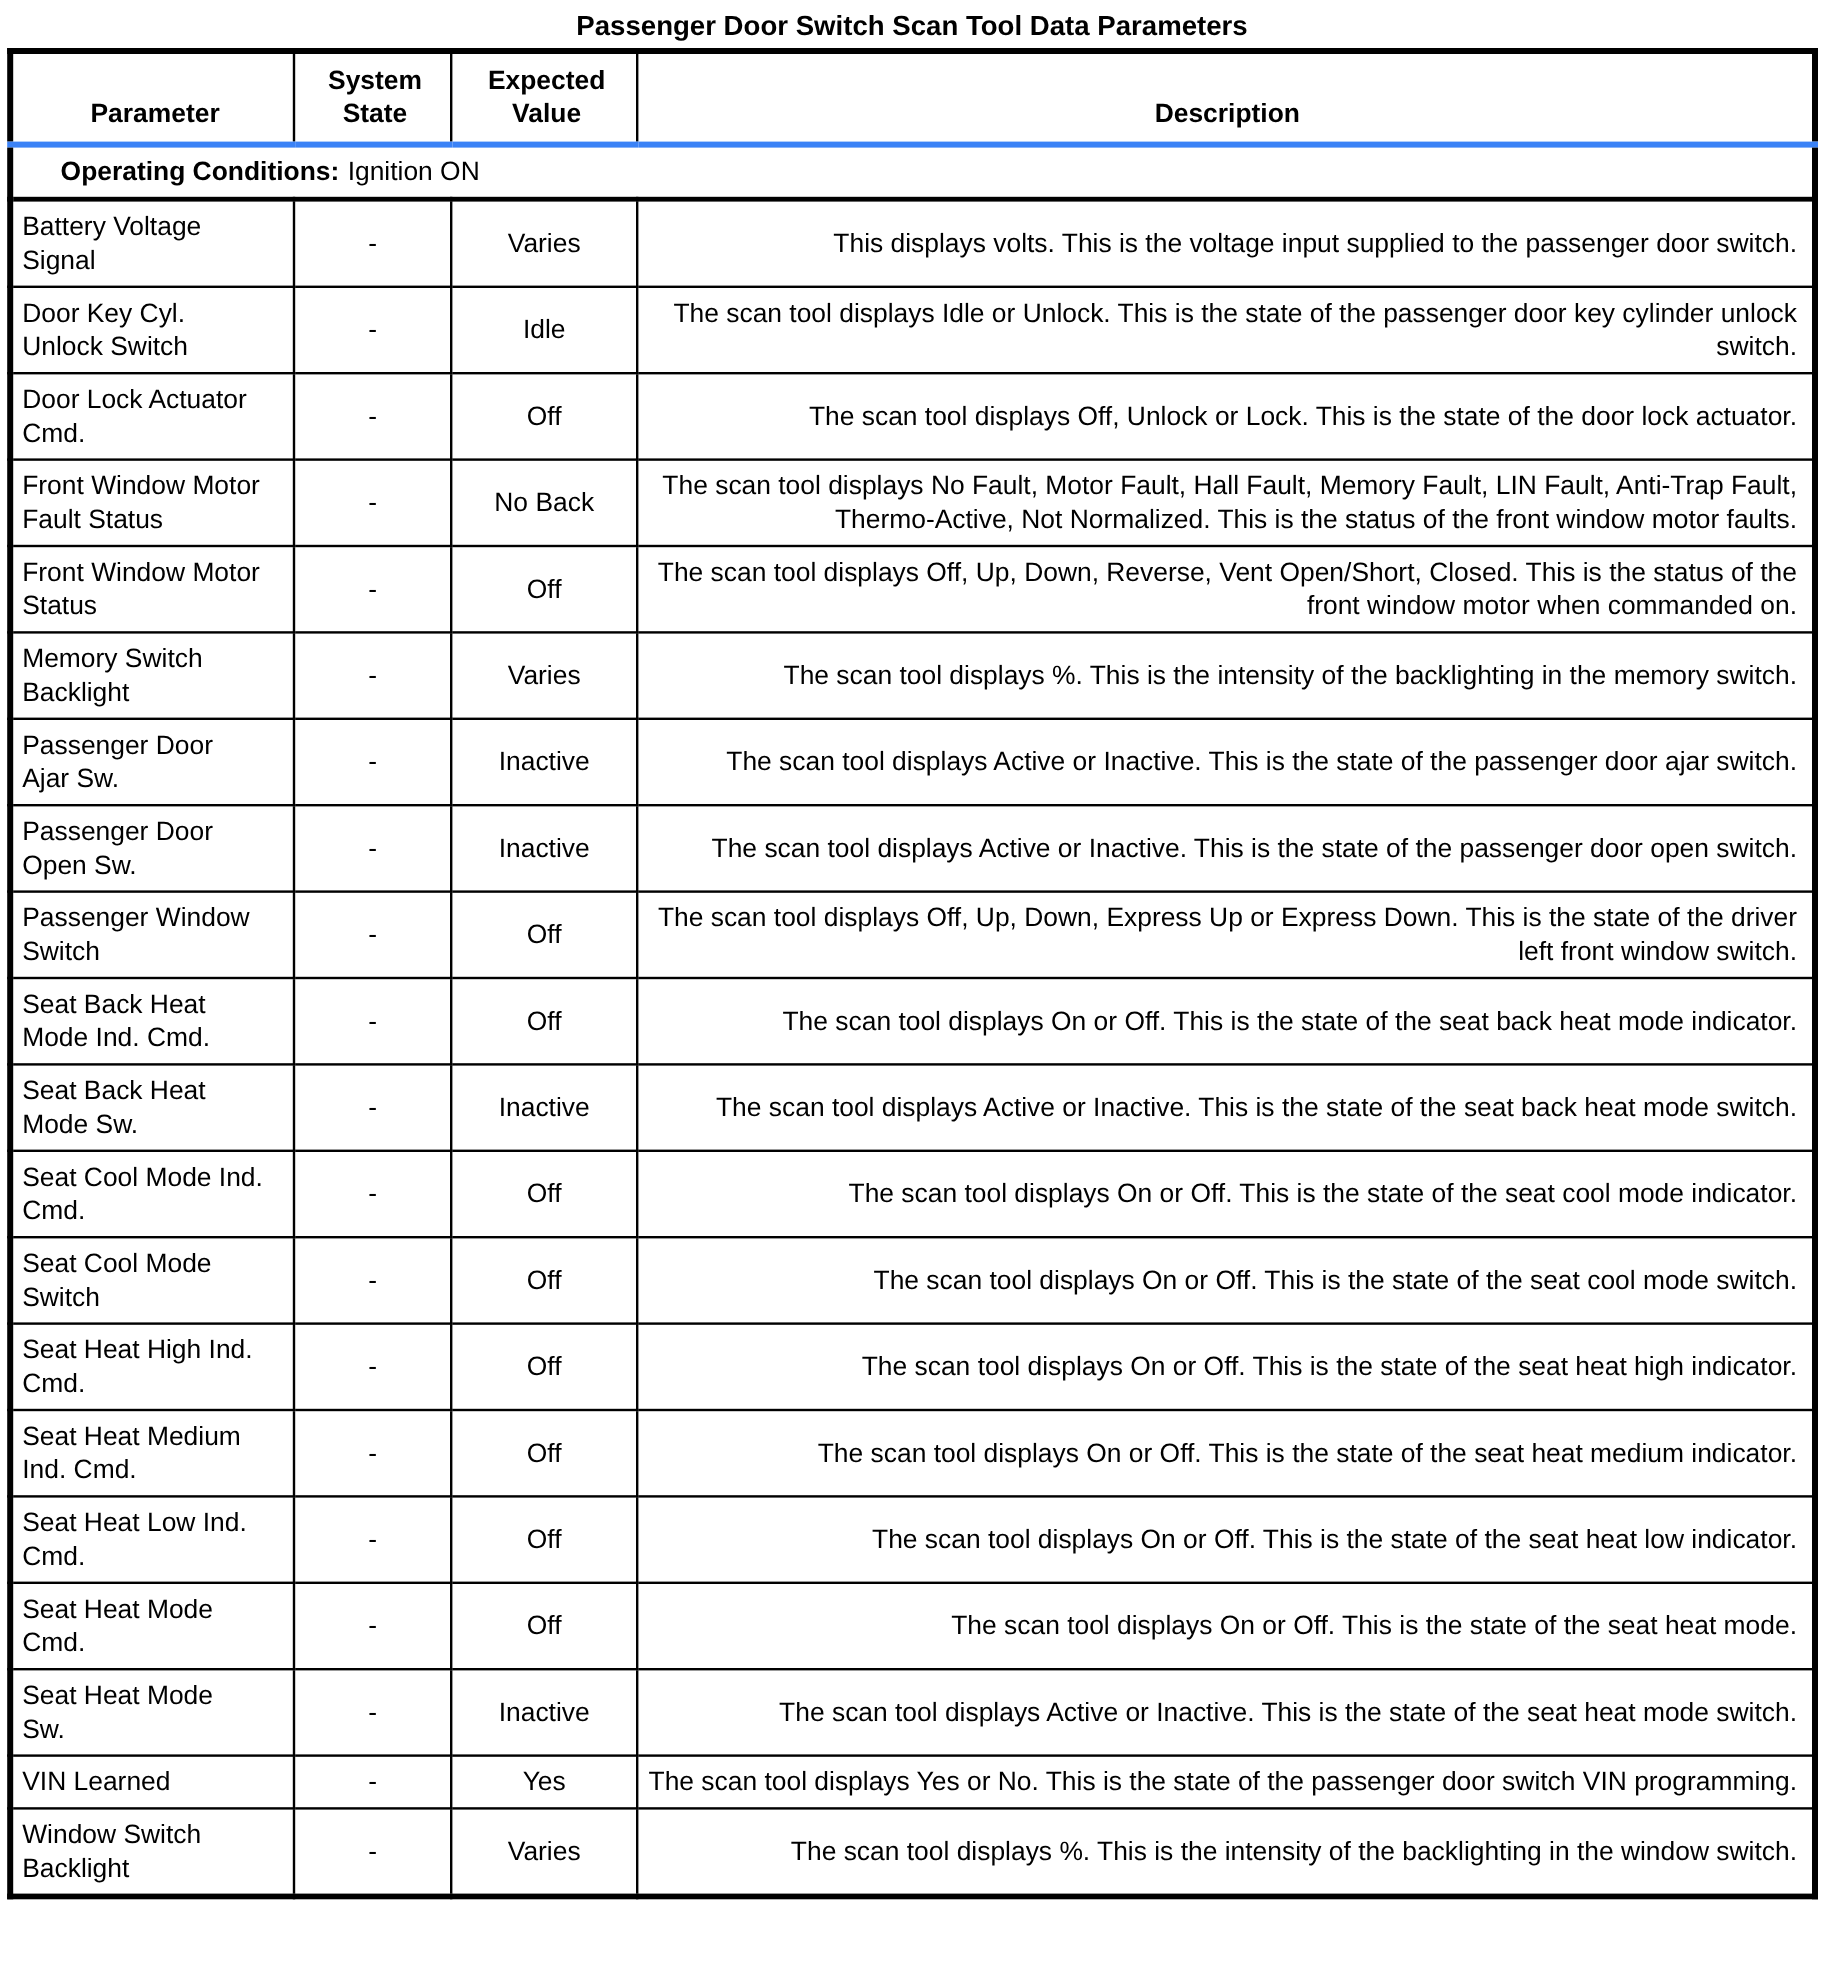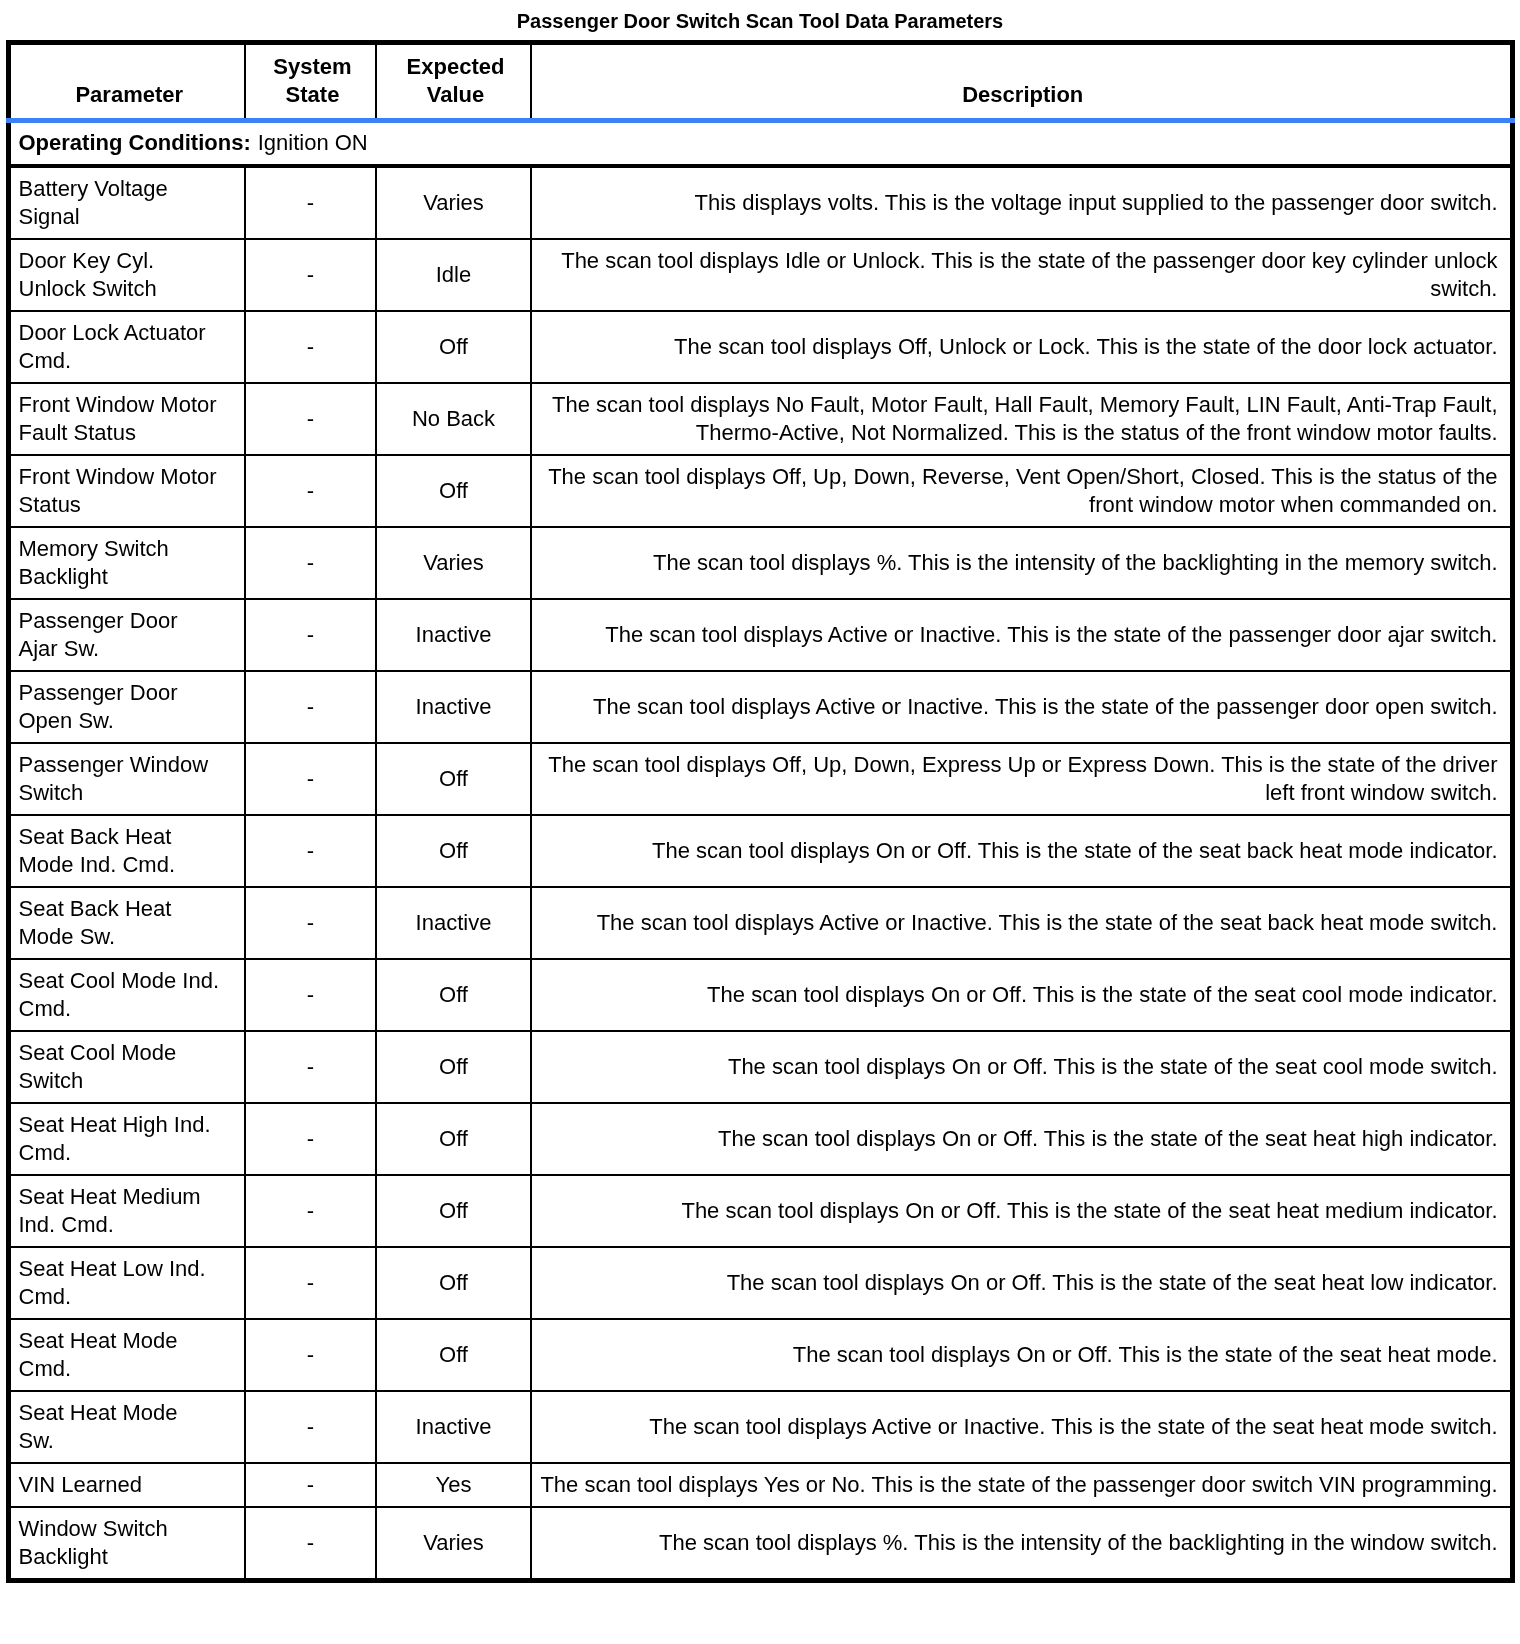--- a/index.html
+++ b/index.html
@@ -9,21 +9,21 @@
     color: #000000;
     font-family: "Liberation Sans", sans-serif;
   }
   .page {
     width: 1520px;
     background: #ffffff;
   }
   .title {
     text-align: center;
     font-weight: bold;
-    font-size: 20px;
+    font-size: 23px;
     line-height: 26px;
     padding: 8px 0 6px 0;
   }
   table.scan {
     border-collapse: collapse;
     table-layout: fixed;
     width: 1504px;
     margin: 0 auto;
     border: 5px solid #000;
     background: #fff;
@@ -42,21 +42,21 @@
     padding: 8px 0 9px 4px;
     white-space: pre-line;
     border-bottom: 5px solid #3b82f6;
   }
   tr.opcond td {
     border-bottom: 4px solid #000;
     text-align: left;
     vertical-align: middle;
     padding: 6px 8px 7px 8px;
   }
-  .b { font-weight: bold; }
+  .b { font-weight: bold; margin-left: 32px; }
   .opval { padding-left: 7px; margin-top: 16px; }
   td.param {
     text-align: left;
     vertical-align: middle;
     padding: 7px 8px;
     white-space: pre-line;
   }
   td.state, td.value {
     text-align: center;
     vertical-align: middle;

